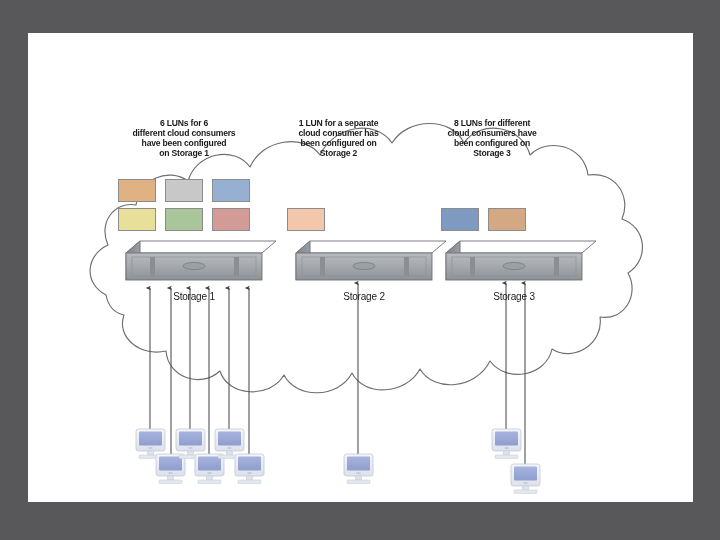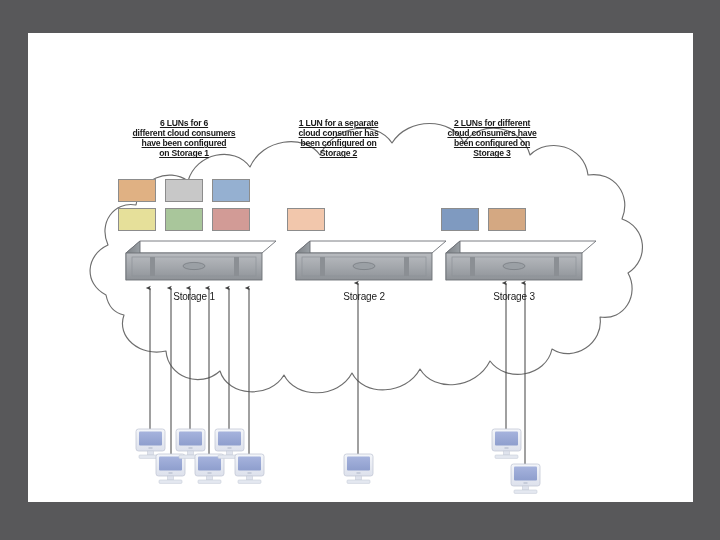--- a/index.html
+++ b/index.html
@@ -37,21 +37,20 @@
     text-align: center;
     color: #1a1a1a;
     font-family: "Liberation Sans", sans-serif;
     line-height: 1.18;
     white-space: pre-line;
     letter-spacing: -0.2px;
   }
   .callout {
     font-size: 8.6px;
     font-weight: 600;
-    text-decoration: underline;
   }
   .storage-name {
     font-size: 10px;
     font-weight: 500;
   }
   .lun {
     position: absolute;
     border: 1px solid #8c8c8c;
     box-sizing: border-box;
   }
@@ -252,21 +251,21 @@
     <div class="lun" style="left:460px; top:175px; width:38px; height:23px; background:#d4a882;"></div>
 
     <div class="lbl callout" style="left:86px; top:85px; width:140px;">6 LUNs for 6
 different cloud consumers
 have been configured
 on Storage 1</div>
     <div class="lbl callout" style="left:248px; top:85px; width:125px;">1 LUN for a separate
 cloud consumer has
 been configured on
 Storage 2</div>
-    <div class="lbl callout" style="left:394px; top:85px; width:140px;">2 LUNs for different
+    <div class="lbl callout" style="left:394px; top:85px; width:140px;">8 LUNs for different
 cloud consumers have
 been configured on
 Storage 3</div>
 
     <div class="lbl storage-name" style="left:126px; top:258px; width:80px;">Storage 1</div>
     <div class="lbl storage-name" style="left:296px; top:258px; width:80px;">Storage 2</div>
     <div class="lbl storage-name" style="left:446px; top:258px; width:80px;">Storage 3</div>
 
   </div>
 </div>

